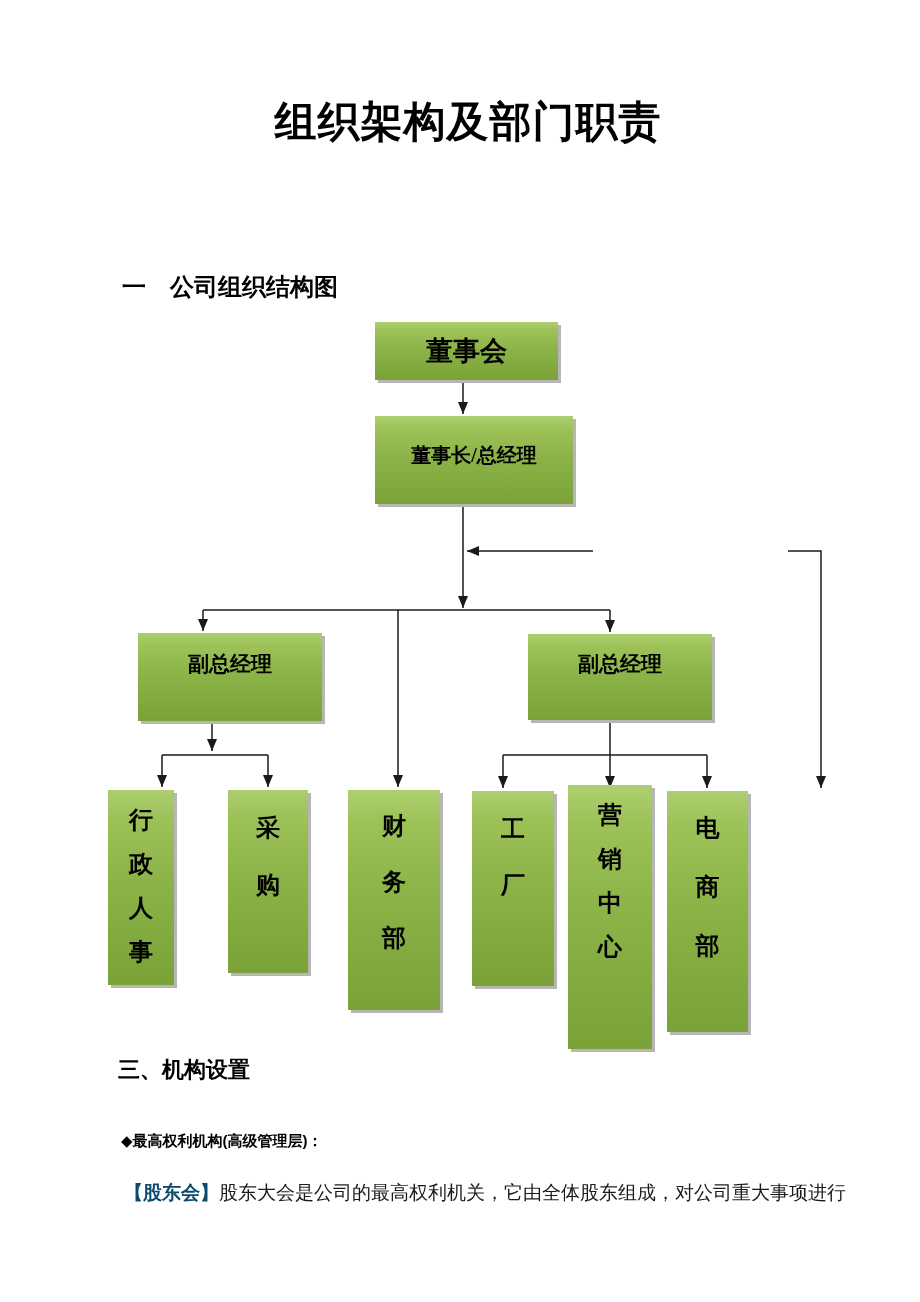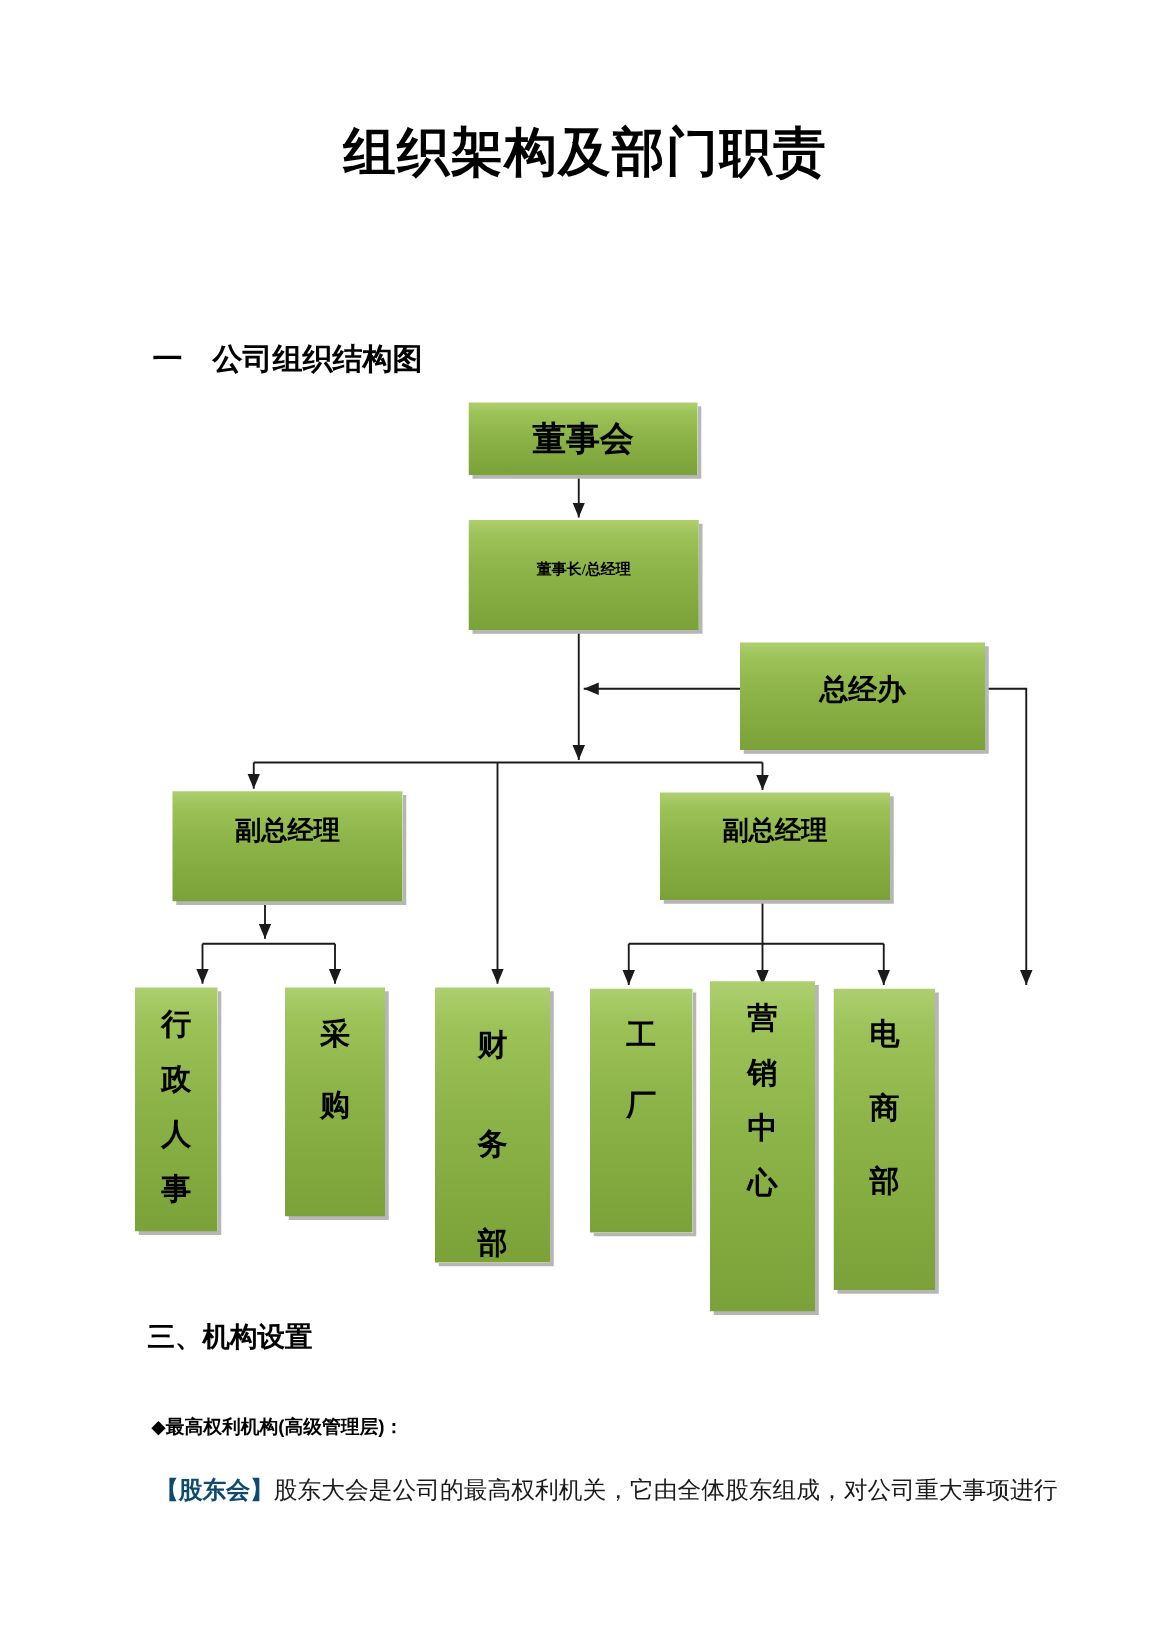--- a/index.html
+++ b/index.html
@@ -42,39 +42,39 @@
   .org-box{
     position:absolute;
     background:linear-gradient(180deg,#aecf70 0%,#9cc258 14%,#8db449 45%,#82aa3f 75%,#7ba238 100%);
     box-shadow:3px 3px 0 #b6b6b6;
     display:flex;justify-content:center;align-items:center;
     font-family:"Liberation Serif","DejaVu Serif",serif;
     font-weight:bold;color:#000;
     box-sizing:border-box;
   }
   .org-box.h-board   {left:375px;top:322px;width:183px;height:58px;font-size:27px;}
-  .org-box.h-chair   {left:375px;top:416px;width:184px;height:88px;font-size:12px;padding-bottom:10px;}
+  .org-box.h-chair   {left:375px;top:416px;width:198px;height:88px;font-size:20px;padding-bottom:10px;}
   .org-box.h-gmo     {left:592px;top:514px;width:196px;height:86px;font-size:23px;padding-bottom:12px;}
   .org-box.h-depL    {left:138px;top:633px;width:184px;height:88px;font-size:21px;padding-bottom:26px;}
   .org-box.h-depR    {left:528px;top:634px;width:184px;height:86px;font-size:21px;padding-bottom:26px;}
   .org-box.vert{align-items:flex-start;font-size:24px;}
   .org-box.v-hr      {left:108px;top:790px;width:66px;height:195px;}
   .org-box.v-proc    {left:228px;top:790px;width:80px;height:183px;}
   .org-box.v-fin     {left:348px;top:790px;width:92px;height:220px;}
   .org-box.v-fac     {left:472px;top:791px;width:82px;height:195px;}
   .org-box.v-mkt     {left:568px;top:785px;width:84px;height:264px;}
   .org-box.v-ecom    {left:667px;top:791px;width:81px;height:241px;}
   .org-box.v-info    {left:778px;top:791px;width:85px;height:266px;}
   .vlabel{
     display:block;width:1.15em;
     word-break:break-all;text-align:center;
   }
   .v-hr   .vlabel{line-height:44px;margin-top:8px;}
   .v-proc .vlabel{line-height:57px;margin-top:10px;}
-  .v-fin  .vlabel{line-height:79px;margin-top:8px;}
+  .v-fin  .vlabel{line-height:56px;margin-top:8px;}
   .v-fac  .vlabel{line-height:56px;margin-top:10px;}
   .v-mkt  .vlabel{line-height:44px;margin-top:8px;}
   .v-ecom .vlabel{line-height:59px;margin-top:8px;}
   .v-info .vlabel{line-height:45px;margin-top:6px;}
 </style>
 </head>
 <body>
 
 <div class="page">
 
@@ -111,23 +111,20 @@
         <path d="M707,755 V788" marker-end="url(#arw)"></path>
       </g>
     </svg>
 
     <div class="org-box h-board">
       <span>董事会</span>
     </div>
     <div class="org-box h-chair">
       <span>董事长/总经理</span>
     </div>
-    <div class="org-box h-gmo">
-      <span>总经办</span>
-    </div>
     <div class="org-box h-depL">
       <span>副总经理</span>
     </div>
     <div class="org-box h-depR">
       <span>副总经理</span>
     </div>
 
     <div class="org-box vert v-hr">
       <span class="vlabel">行政人事</span>
     </div>

